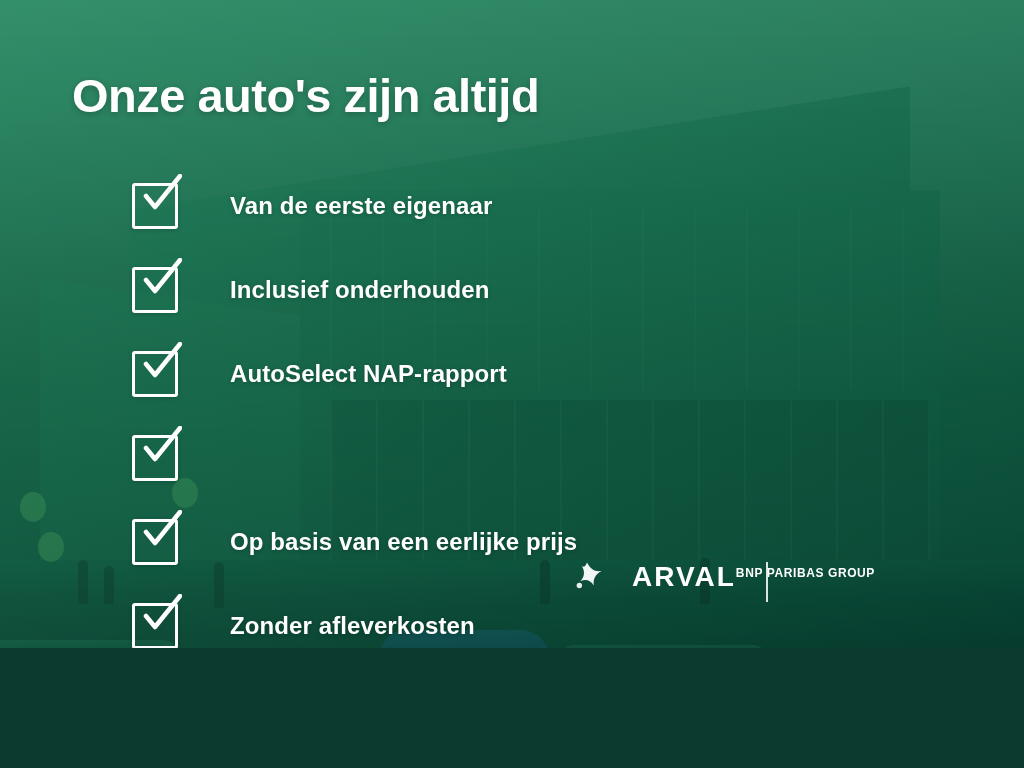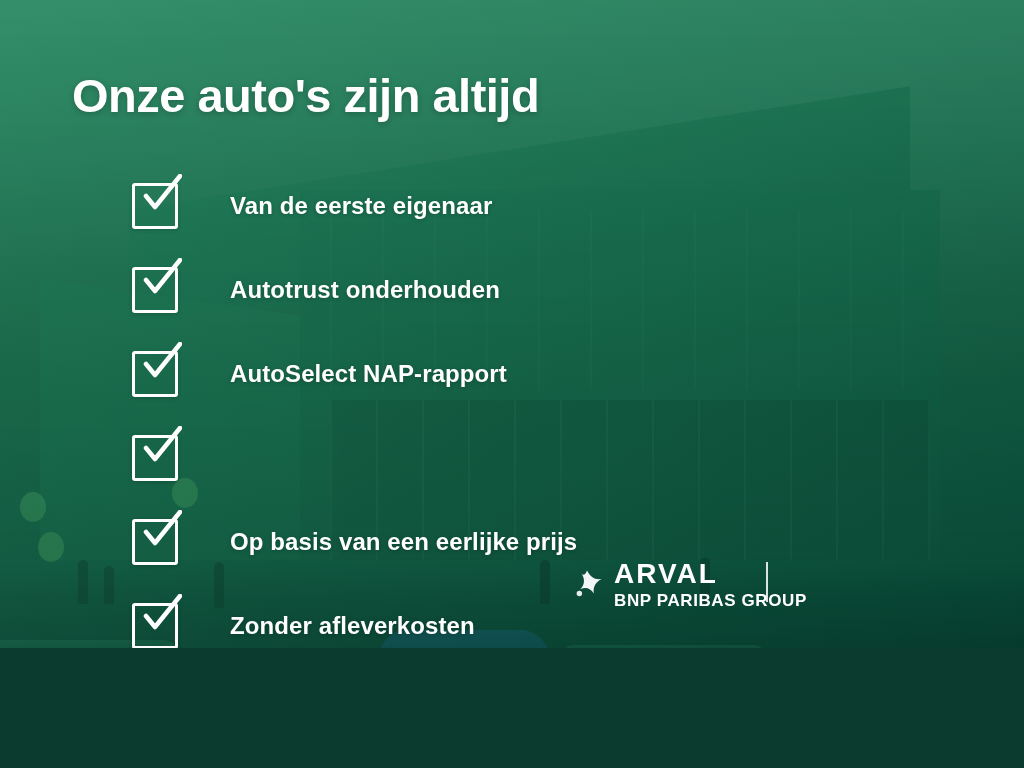--- a/index.html
+++ b/index.html
@@ -190,32 +190,33 @@
     top: 0;
     display: flex;
     align-items: center;
     gap: 10px;
   }
   .arval-star {
     width: 34px; height: 34px;
   }
   .arval-text {
     display: flex;
-    flex-direction: column;
+    flex-direction: row;
     line-height: 1;
+    margin-left: 18px;
   }
   .arval-name {
     color: #ffffff;
     font-size: 28px;
     font-weight: bold;
     letter-spacing: 2px;
   }
   .arval-sub {
     color: #ffffff;
-    font-size: 17px;
+    font-size: 12px;
     font-weight: bold;
     letter-spacing: .6px;
     margin-top: 4px;
   }
   .divider {
     position: absolute;
     left: 766px;
     top: 2px;
     width: 2px;
     height: 40px;
@@ -277,21 +278,21 @@
         </div>
         <div class="item-label">Van de eerste eigenaar</div>
       </div>
 
       <div class="item">
         <div class="check-box">
           <svg class="check-mark" viewBox="0 0 42 42">
             <path d="M6 22 L15 33 L40 2" fill="none" stroke="#ffffff" stroke-width="4.5" stroke-linecap="round" stroke-linejoin="round"></path>
           </svg>
         </div>
-        <div class="item-label">Autotrust onderhouden</div>
+        <div class="item-label">Inclusief onderhouden</div>
       </div>
 
       <div class="item">
         <div class="check-box">
           <svg class="check-mark" viewBox="0 0 42 42">
             <path d="M6 22 L15 33 L40 2" fill="none" stroke="#ffffff" stroke-width="4.5" stroke-linecap="round" stroke-linejoin="round"></path>
           </svg>
         </div>
         <div class="item-label">AutoSelect NAP-rapport</div>
       </div>

